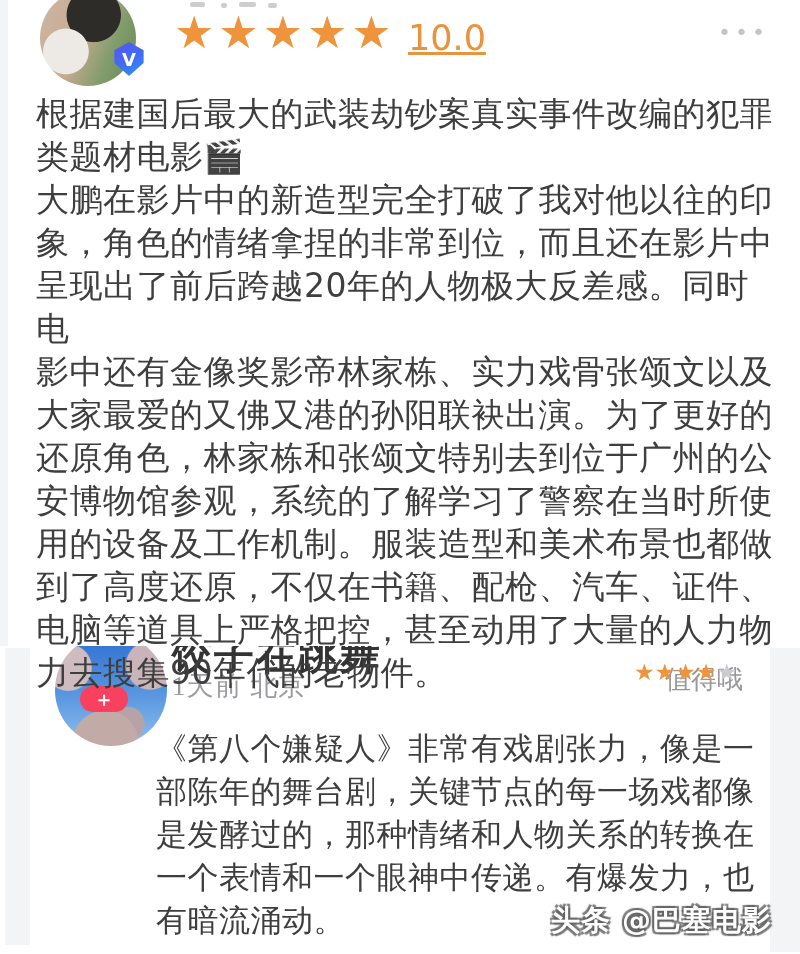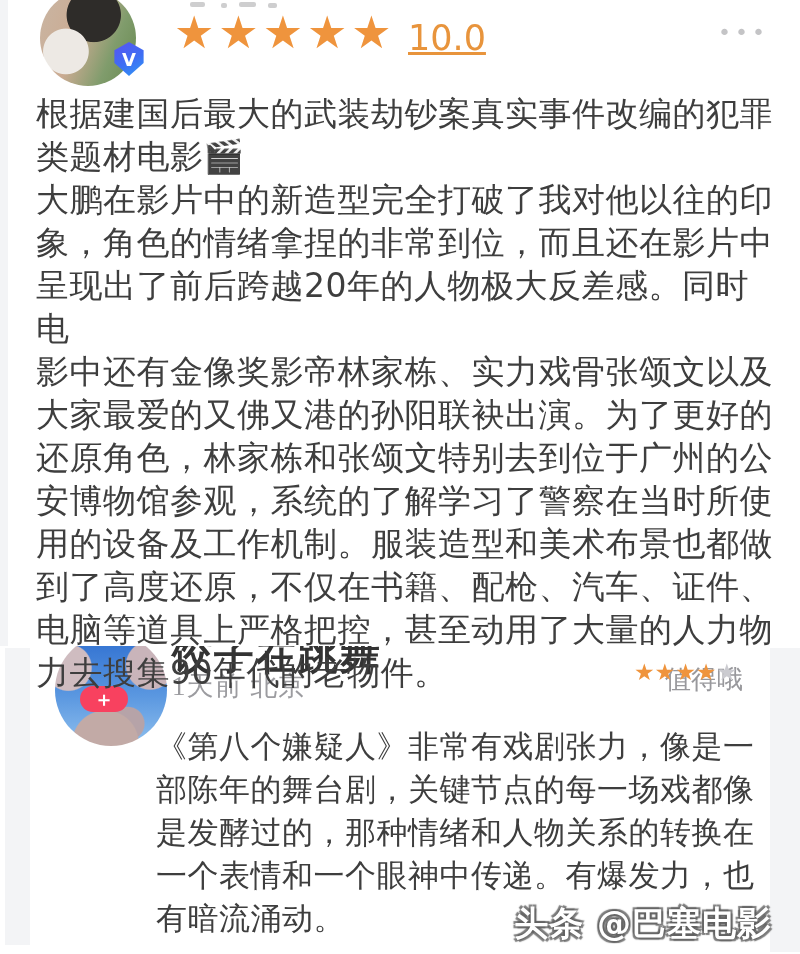--- a/index.html
+++ b/index.html
@@ -86,26 +86,26 @@
   }
   .stars2{
     left:634px;top:658px;z-index:1;font-size:23px;line-height:1.3;white-space:nowrap;
   }
   .stars2 .on{color:#ef943d;}
   .stars2 .off{color:#cbcbd0;}
 
   .text2{
     left:156px;top:727px;width:606px;z-index:1;
     font-size:31px;line-height:43px;color:#3e3e3e;
-    white-space:pre-line;letter-spacing:0.5px;font-family:Liberation Mono, monospace;
+    white-space:pre-line;letter-spacing:0.5px;
   }
 
   .watermark{
     right:28px;top:901px;z-index:5;
-    font-size:34px;font-weight:bold;color:#ffffff;letter-spacing:1px;white-space:nowrap;
+    font-size:29px;font-weight:bold;color:#ffffff;letter-spacing:1px;white-space:nowrap;
     text-shadow:
       -2px -2px 1px rgba(95,95,95,.8),
        2px -2px 1px rgba(95,95,95,.8),
       -2px  2px 1px rgba(95,95,95,.8),
        2px  2px 1px rgba(95,95,95,.8),
        0 0 2px rgba(95,95,95,.6);
   }
 </style>
 </head>
 <body>

